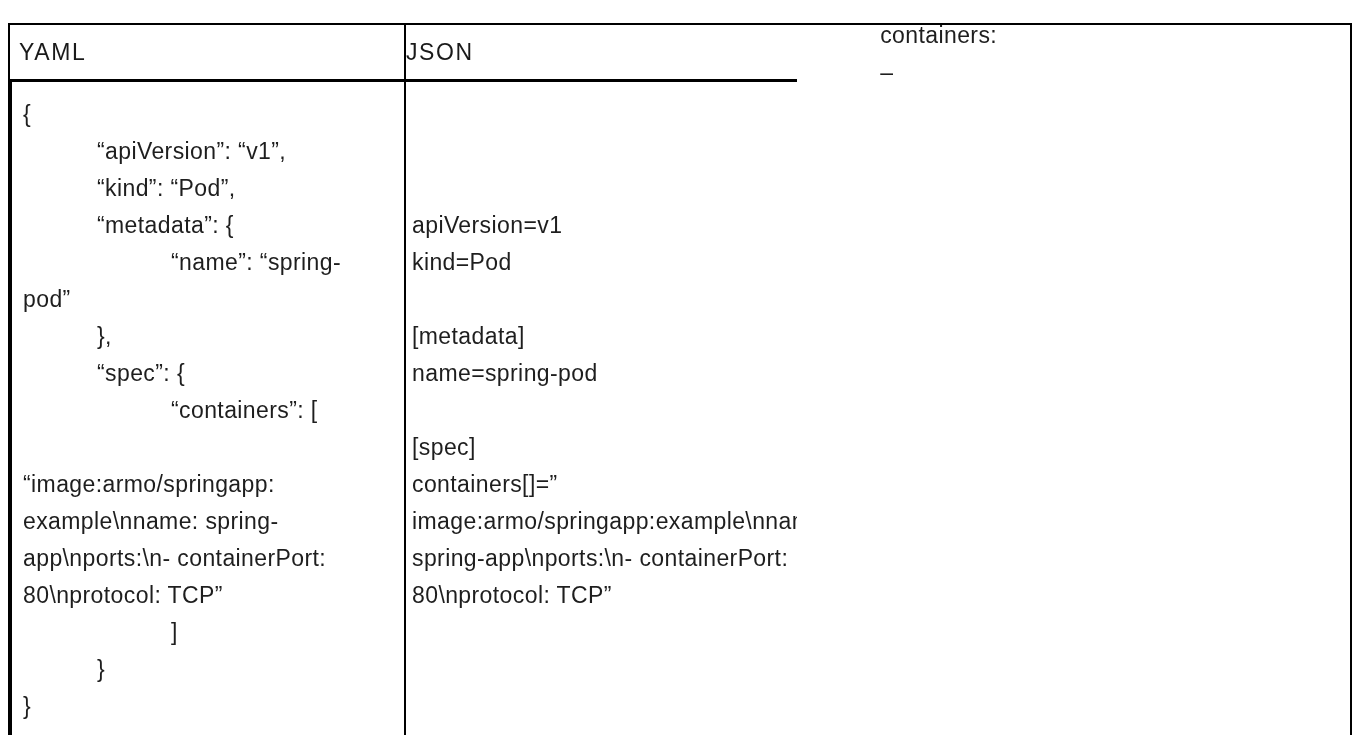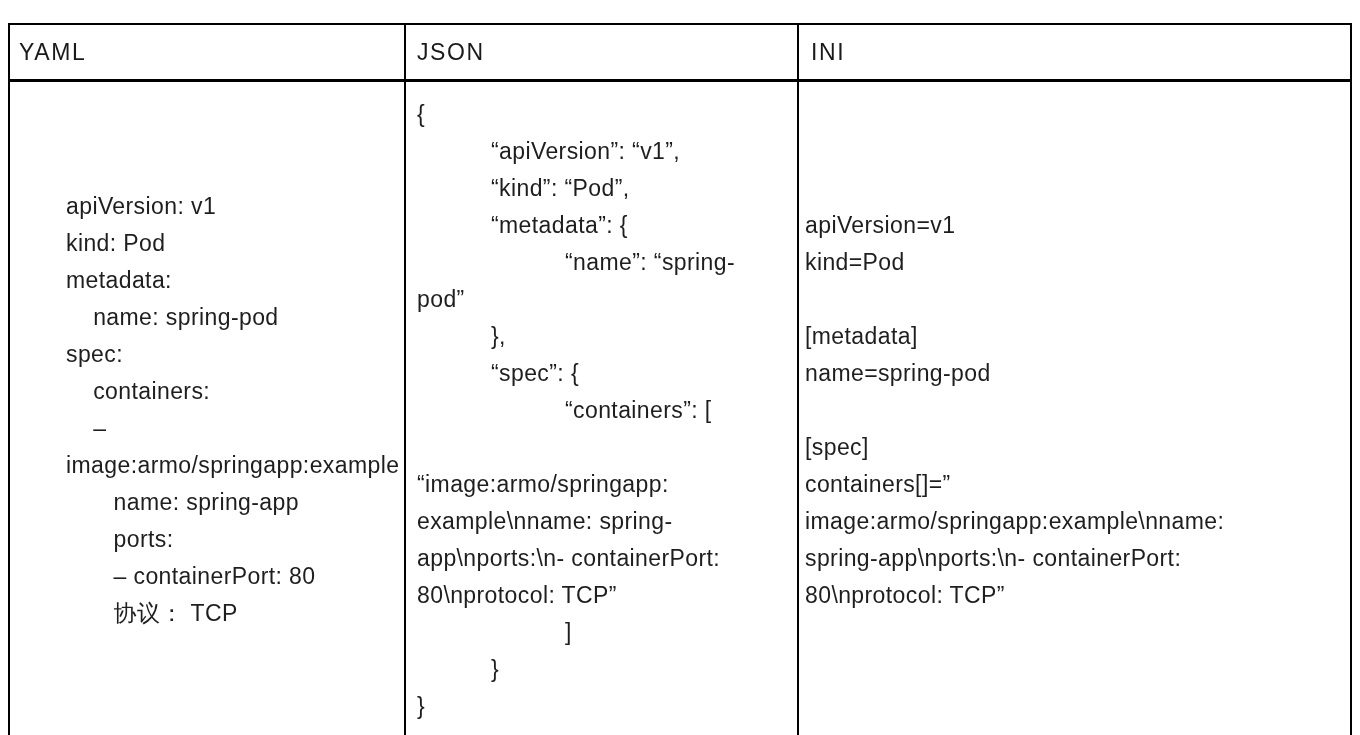--- a/index.html
+++ b/index.html
@@ -33,21 +33,21 @@
   }
   .hdr {
     border-bottom: 3px solid #000000;
     display: flex;
     align-items: center;
     font-size: 23px;
     letter-spacing: 1.6px;
     color: #1a1a1a;
   }
   .hdr.col-1 { padding-left: 9px; }
-  .hdr.col-2 { padding-left: 11px; }
+  .hdr.col-2 { }
   .hdr.col-3 { padding-left: 12px; }
   .body {
     display: flex;
     align-items: center;
   }
   .body.col-1 { padding-left: 8px; margin-left: 48px; }
   .body.col-2 { padding-left: 11px; }
   .body.col-3 { padding-left: 6px; }
   pre.code {
     margin: 0;
@@ -67,23 +67,20 @@
 <div class="fmt-table">
 
   <div class="cell hdr col-1">
     <span>YAML</span>
   </div>
 
   <div class="cell hdr col-2">
     <span>JSON</span>
   </div>
 
-  <div class="cell hdr col-3">
-    <span>INI</span>
-  </div>
 
   <div class="cell body col-1">
     <pre class="code">apiVersion: v1
 kind: Pod
 metadata:
     name: spring-pod
 spec:
     containers:
     –
 image:armo/springapp:example

